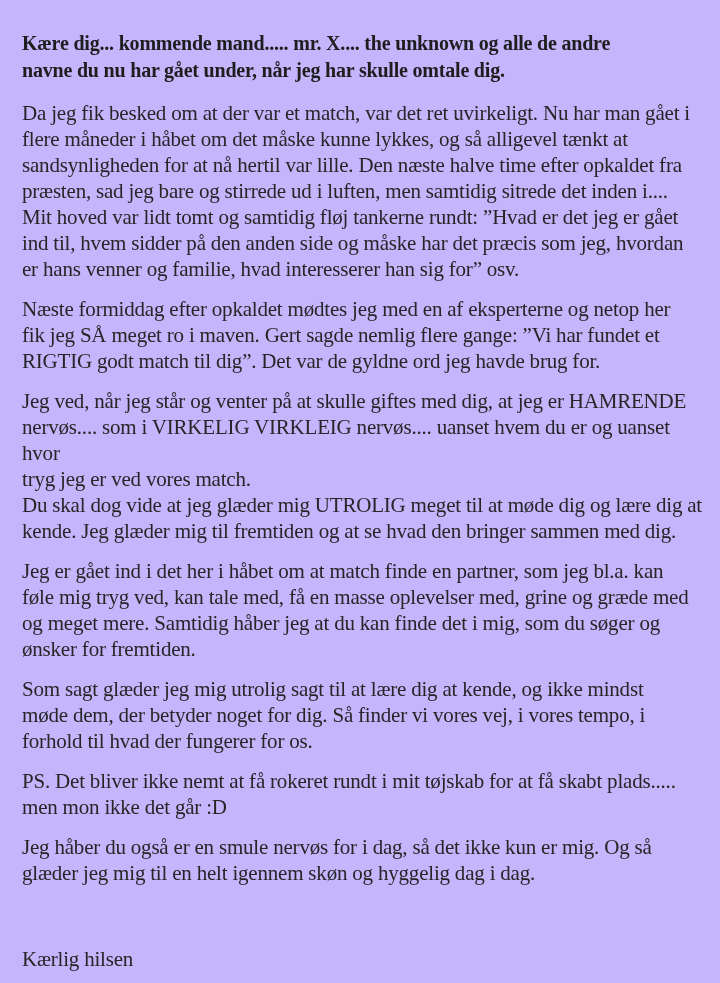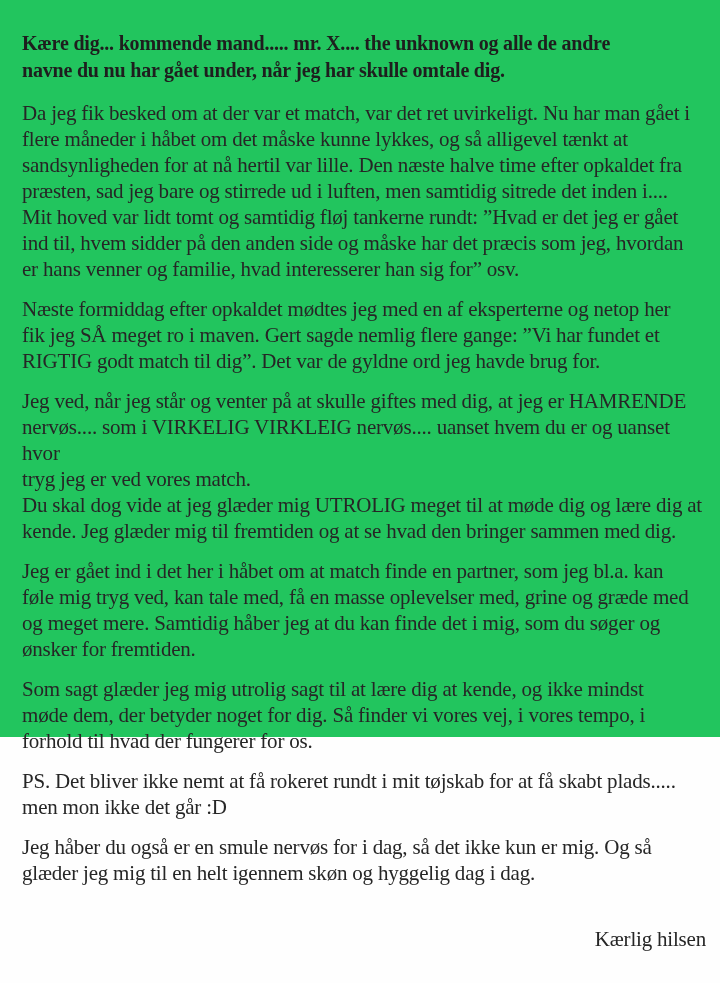--- a/index.html
+++ b/index.html
@@ -10,45 +10,44 @@
     width: 720px;
     height: 983px;
     background: #fefefe;
     overflow: hidden;
     font-family: "Liberation Serif", "DejaVu Serif", serif;
     color: #232323;
   }
   .page {
     box-sizing: border-box;
     width: 720px;
-    height: 737px;
+    height: 983px;
     padding: 30px 14px 0 22px;
-    background: #22c55e;
+    background: #c4b5fd;
   }
   .heading {
     font-size: 20px;
     font-weight: bold;
     line-height: 27px;
     letter-spacing: -0.2px;
     margin: 0 0 16px 0;
     white-space: pre-line;
     color: #1e1e1e;
   }
   .para {
     font-size: 21px;
     font-weight: normal;
     line-height: 26px;
     letter-spacing: -0.2px;
     margin: 0 0 14px 0;
     white-space: pre-line;
     color: #262626;
   }
   .closing {
-    margin-top: 40px;
-    text-align: right;
+    margin-top: 60px;
   }
   .signature {
     margin-top: 18px;
   }
 </style>
 </head>
 <body>
 
 <div class="page">
   <h1 class="heading">Kære dig... kommende mand..... mr. X.... the unknown og alle de andre

